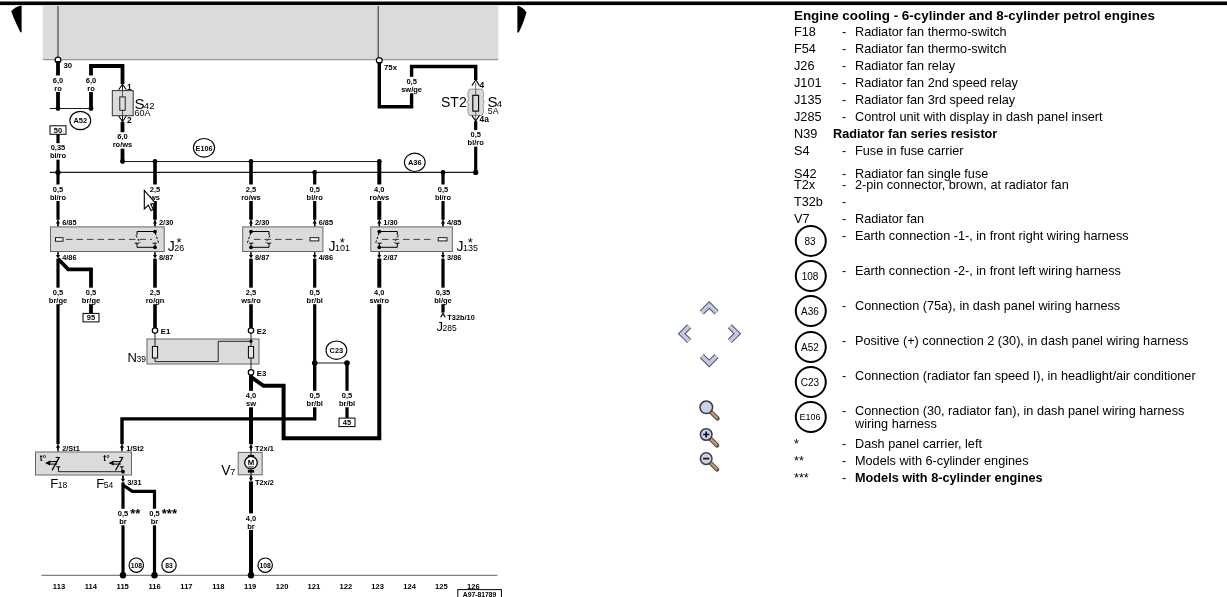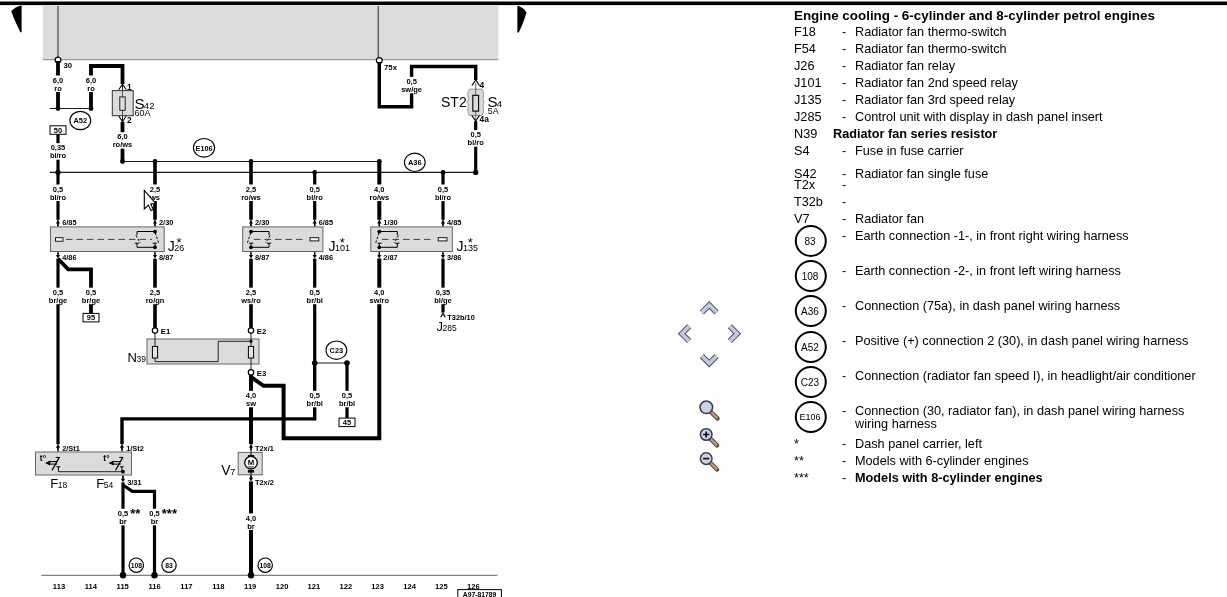--- a/index.html
+++ b/index.html
@@ -720,20 +720,21 @@
 
 <div style="position:absolute;left:0;top:160.6px;width:1227px;height:17px;margin-top:6px;">
       <span style="position:absolute;left:794px;">S42</span>
       <span style="position:absolute;left:842px;">-</span>
       <span style="position:absolute;left:855px;white-space:nowrap;">Radiator fan single fuse</span>
     </div>
 
 <div style="position:absolute;left:0;top:177.6px;width:1227px;height:17px;">
       <span style="position:absolute;left:794px;">T2x</span>
       <span style="position:absolute;left:842px;">-</span>
+      <span style="position:absolute;left:855px;white-space:nowrap;">2-pin connector, brown, at radiator fan</span>
     </div>
 
 <div style="position:absolute;left:0;top:194.6px;width:1227px;height:17px;">
       <span style="position:absolute;left:794px;">T32b</span>
       <span style="position:absolute;left:842px;">-</span>
     </div>
 
 <div style="position:absolute;left:0;top:211.6px;width:1227px;height:17px;">
       <span style="position:absolute;left:794px;">V7</span>
       <span style="position:absolute;left:842px;">-</span>

